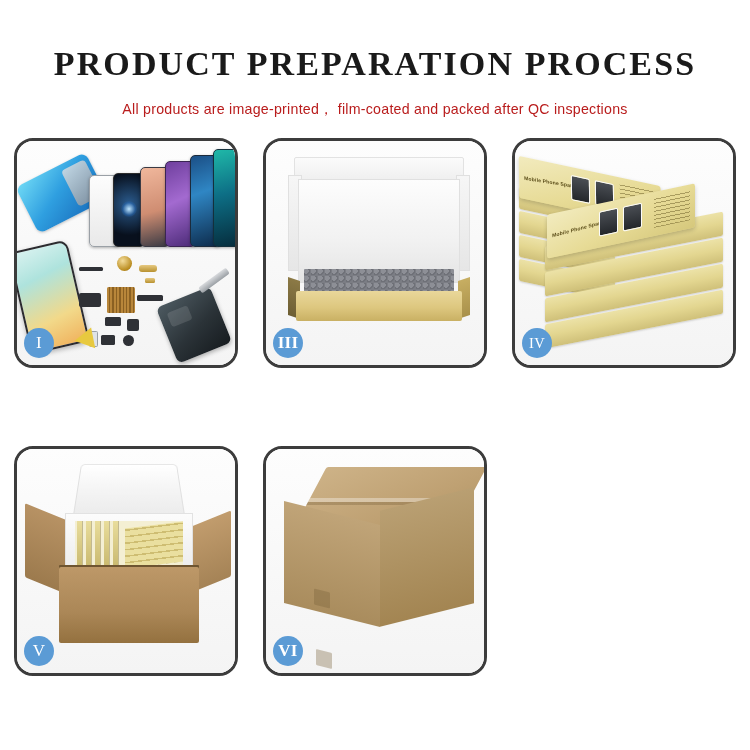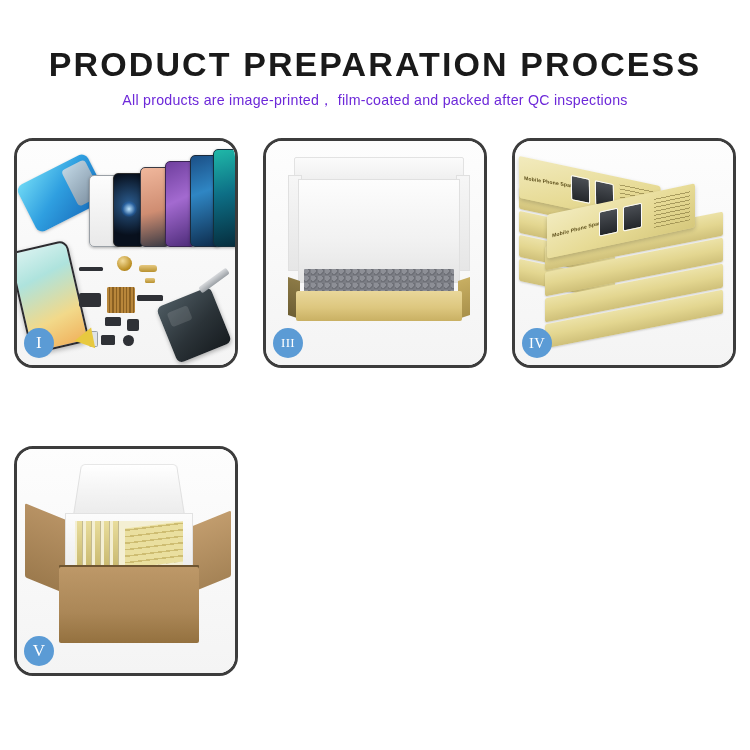--- a/index.html
+++ b/index.html
@@ -23,28 +23,29 @@
   .header { position: absolute; left: 0; top: 0; width: 750px; text-align: center; }
 
   .title {
     font-size: 34px;
     font-weight: 700;
     letter-spacing: 2.1px;
     color: #1a1a1a;
     line-height: 1;
     margin-top: 47px;
     white-space: nowrap;
+    font-family: Liberation Serif, serif;
   }
 
   .subtitle {
     font-size: 14.2px;
     font-weight: 400;
     letter-spacing: 0.25px;
-    color: #6d28d9;
-    margin-top: 10px;
+    color: #b91c1c;
+    margin-top: 19px;
     white-space: nowrap;
   }
 
   
   .grid {
     position: absolute;
     left: 14px;
     top: 138px;
     width: 722px;
     height: 538px;
@@ -81,21 +82,21 @@
     background: #5b9bd5;
     color: #ffffff;
     font-family: "Liberation Serif", serif;
     font-size: 17px;
     line-height: 30px;
     text-align: center;
     letter-spacing: 0.3px;
     z-index: 40;
   }
   .badge.wide { font-size: 14.5px; }
-  .badge.xwide { font-size: 13px; }
+  .badge.xwide { font-size: 17px; font-weight: bold; }
 
   
   .ph-blue {
     position: absolute; left: 6px; top: 26px; width: 78px; height: 52px;
     background: linear-gradient(150deg,#6fd9f5 0%,#2f9fe0 45%,#1668b8 100%);
     border-radius: 7px;
     transform: rotate(-27deg);
     box-shadow: 0 1px 3px rgba(0,0,0,.25);
   }
   .ph-blue::after {
@@ -480,15 +481,29 @@
             <div class="bar" style="left:38px"></div>
             <div class="slab"></div>
           </div>
           <div class="v-front-rim"></div>
           <div class="v-front"></div>
         </div>
       </div>
       <div class="badge">V</div>
     </div>
 
+    <div class="panel">
+      <div class="photo">
+        <div class="c6">
+          <div class="c6-top"></div>
+          <div class="c6-top-seam"></div>
+          <div class="c6-left c6-left-skew">
+            <div class="c6-tab t1"></div>
+            <div class="c6-tab t2"></div>
+          </div>
+          <div class="c6-right"></div>
+        </div>
+      </div>
+      <div class="badge xwide">VI</div>
+    </div>
 
   </div>
 </div>
 
 </body></html>

